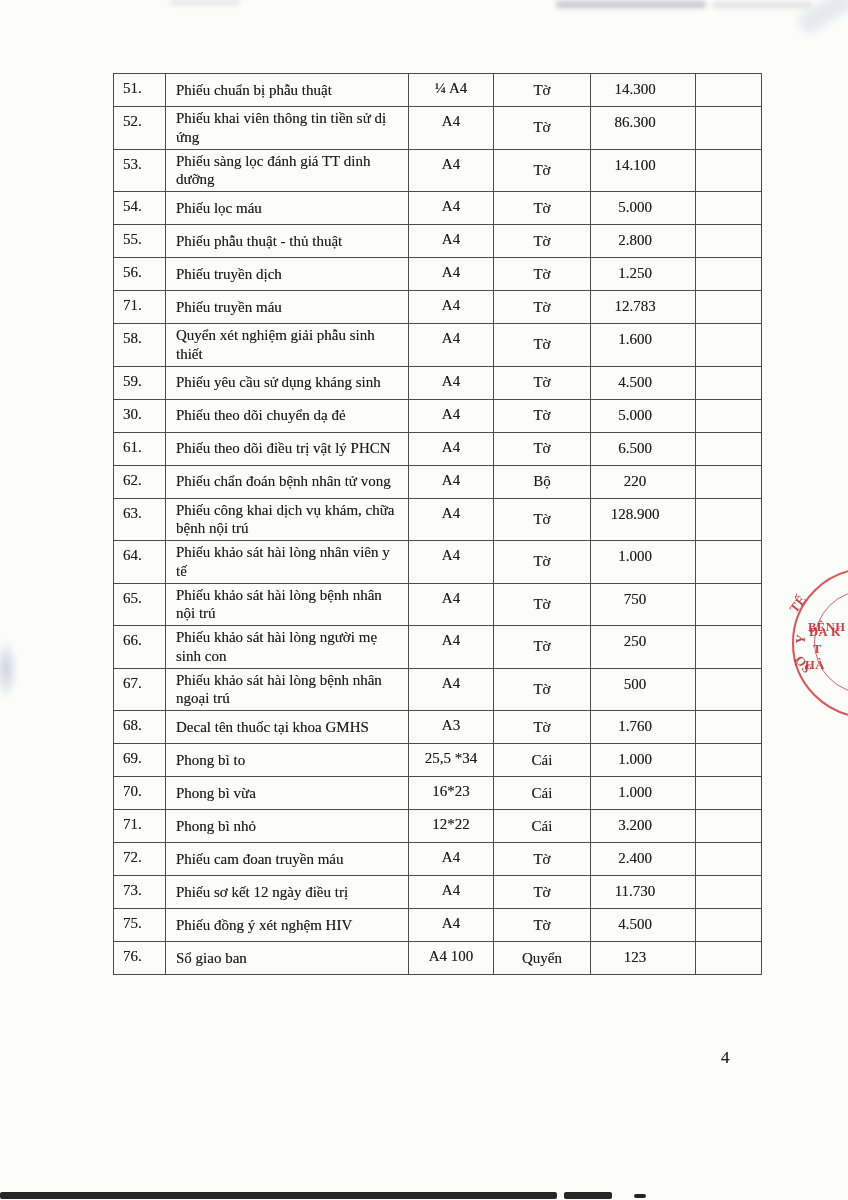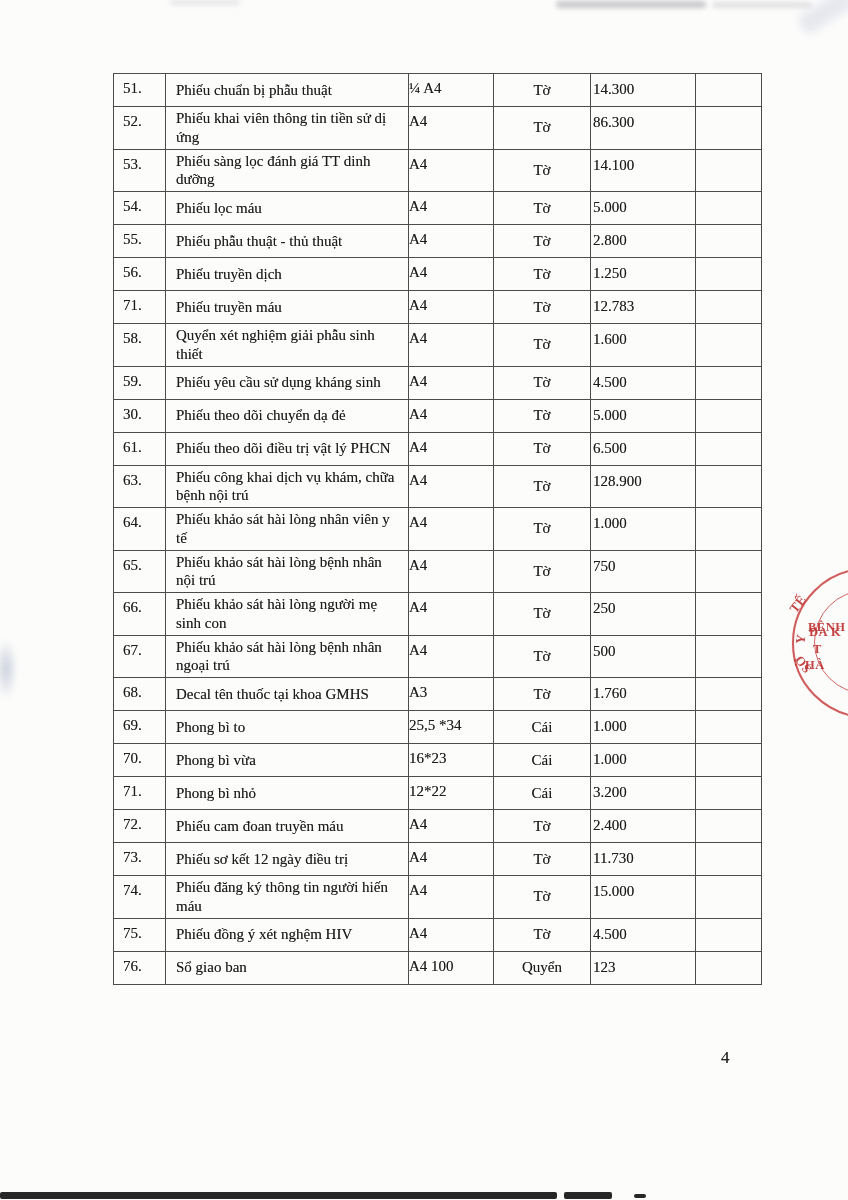--- a/index.html
+++ b/index.html
@@ -24,23 +24,23 @@
   .doc-table td {
     border:1.2px solid #4c4c4c;
     font-size:15px;
     color:#1c1c1c;
     text-shadow:0 0 0.5px rgba(40,40,40,.55);
     overflow:hidden;
   }
   .doc-table tr { height:33px; }
   td.c-no   { vertical-align:top; padding:6px 2px 2px 9px; }
   td.c-name { vertical-align:middle; padding:2px 4px 2px 10px; line-height:1.25; }
-  td.c-size { vertical-align:top; text-align:left; padding-top:6px; }
+  td.c-size { vertical-align:top; text-align:center; padding-top:6px; }
   td.c-unit { vertical-align:middle; text-align:center; }
-  td.c-qty  { vertical-align:top; text-align:left; padding:7px 18px 2px 2px; }
+  td.c-qty  { vertical-align:top; text-align:center; padding:7px 18px 2px 2px; }
   td.c-note { }
 
   
   .page-number {
     position:absolute; left:721px; top:1048px;
     font-size:17px; color:#222;
     text-shadow:0 0 0.5px rgba(40,40,40,.5);
   }
 
   
@@ -187,20 +187,28 @@
         </tr>
         <tr>
           <td class="c-no">61.</td>
           <td class="c-name">Phiếu theo dõi điều trị vật lý PHCN</td>
           <td class="c-size">A4</td>
           <td class="c-unit">Tờ</td>
           <td class="c-qty">6.500</td>
           <td class="c-note"></td>
         </tr>
         <tr>
+          <td class="c-no">62.</td>
+          <td class="c-name">Phiếu chẩn đoán bệnh nhân tử vong</td>
+          <td class="c-size">A4</td>
+          <td class="c-unit">Bộ</td>
+          <td class="c-qty">220</td>
+          <td class="c-note"></td>
+        </tr>
+        <tr>
           <td class="c-no">63.</td>
           <td class="c-name">Phiếu công khai dịch vụ khám, chữa bệnh nội trú</td>
           <td class="c-size">A4</td>
           <td class="c-unit">Tờ</td>
           <td class="c-qty">128.900</td>
           <td class="c-note"></td>
         </tr>
         <tr>
           <td class="c-no">64.</td>
           <td class="c-name">Phiếu khảo sát hài lòng nhân viên y tế</td>
@@ -272,28 +280,20 @@
           <td class="c-unit">Tờ</td>
           <td class="c-qty">2.400</td>
           <td class="c-note"></td>
         </tr>
         <tr>
           <td class="c-no">73.</td>
           <td class="c-name">Phiếu sơ kết 12 ngày điều trị</td>
           <td class="c-size">A4</td>
           <td class="c-unit">Tờ</td>
           <td class="c-qty">11.730</td>
-          <td class="c-note"></td>
-        </tr>
-        <tr>
-          <td class="c-no">74.</td>
-          <td class="c-name">Phiếu đăng ký thông tin người hiến máu</td>
-          <td class="c-size">A4</td>
-          <td class="c-unit">Tờ</td>
-          <td class="c-qty">15.000</td>
           <td class="c-note"></td>
         </tr>
         <tr>
           <td class="c-no">75.</td>
           <td class="c-name">Phiếu đồng ý xét nghệm HIV</td>
           <td class="c-size">A4</td>
           <td class="c-unit">Tờ</td>
           <td class="c-qty">4.500</td>
           <td class="c-note"></td>
         </tr>

